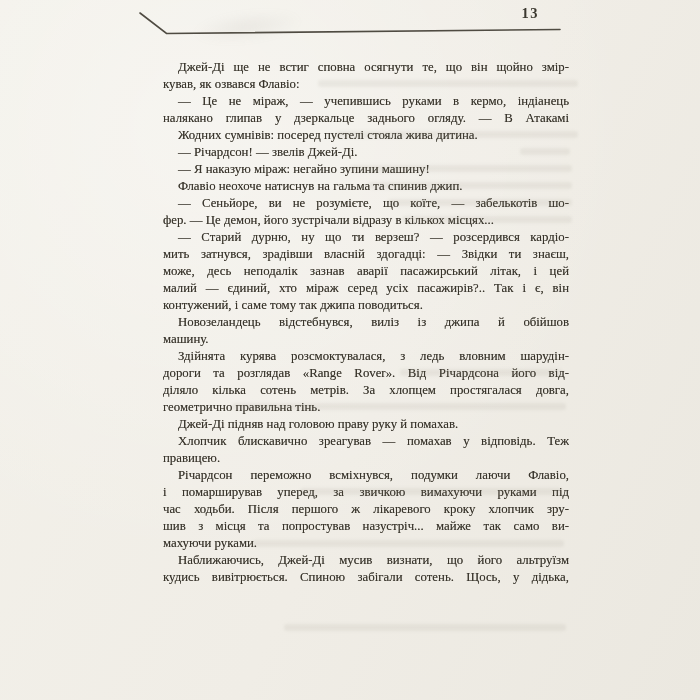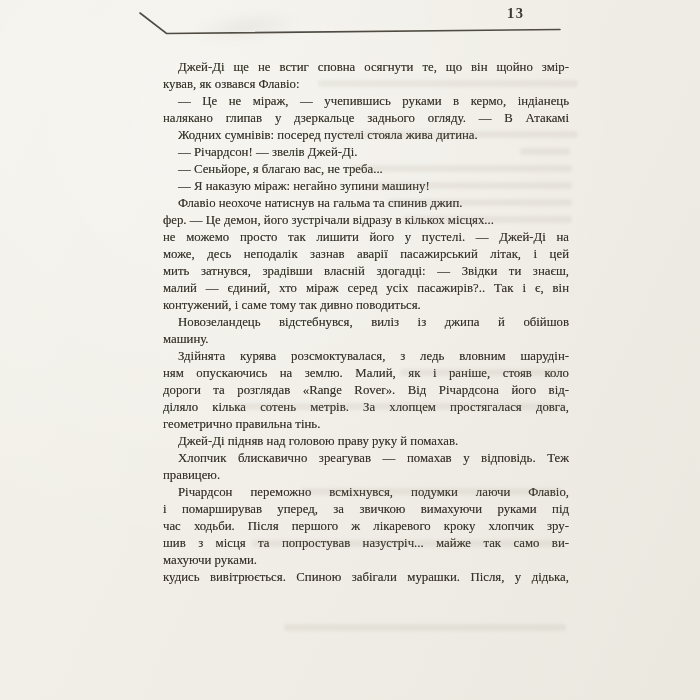--- a/index.html
+++ b/index.html
@@ -13,21 +13,21 @@
     font-family:"Liberation Serif","DejaVu Serif",serif;
   }
 
   
   .rule-svg{position:absolute;left:0;top:0;}
 
   
   .folio{
     position:absolute;left:507px;top:4px;width:32px;height:18px;
     font-size:14.5px;line-height:18px;letter-spacing:1.5px;
-    color:var(--folio,#3b382f);font-weight:bold;
+    color:var(--folio,#3b382f);font-weight:bold;text-align:right;
   }
 
   
   .text-block{position:absolute;left:163px;top:59px;width:406px;}
   .line{
     height:17px;line-height:17px;font-size:12.8px;
     color:var(--ink,#38342b);white-space:nowrap;overflow:hidden;
     text-shadow:0 0 .5px rgba(56,52,43,.55);
   }
   .line.just{white-space:normal;text-align:justify;text-align-last:justify;}
@@ -59,45 +59,45 @@
 
   <div class="folio">13</div>
 
   <div class="text-block">
       <div class="line indent just">Джей-Ді ще не встиг сповна осягнути те, що він щойно змір-</div>
       <div class="line">кував, як озвався Флавіо:</div>
       <div class="line indent just">— Це не міраж, — учепившись руками в кермо, індіанець</div>
       <div class="line just">налякано глипав у дзеркальце заднього огляду. — В Атакамі</div>
       <div class="line indent">Жодних сумнівів: посеред пустелі стояла жива дитина.</div>
       <div class="line indent">— Річардсон! — звелів Джей-Ді.</div>
-      <div class="line indent">— Сеньйоре, я благаю вас, не треба...</div>
       <div class="line indent">— Я наказую міраж: негайно зупини машину!</div>
       <div class="line indent">Флавіо неохоче натиснув на гальма та спинив джип.</div>
+      <div class="line indent just">— Сеньйоре, ви не розумієте, що коїте, — забелькотів шо-</div>
       <div class="line">фер. — Це демон, його зустрічали відразу в кількох місцях...</div>
-      <div class="line just">не можемо просто так лишити його у пустелі. — Джей-Ді на</div>
+      <div class="line indent just">— Старий дурню, ну що ти верзеш? — розсердився кардіо-</div>
+      <div class="line just">мить затнувся, зрадівши власній здогадці: — Звідки ти знаєш,</div>
       <div class="line just">може, десь неподалік зазнав аварії пасажирський літак, і цей</div>
-      <div class="line just">мить затнувся, зрадівши власній здогадці: — Звідки ти знаєш,</div>
       <div class="line just">малий — єдиний, хто міраж серед усіх пасажирів?.. Так і є, він</div>
-      <div class="line">контужений, і саме тому так дивно поводиться.</div>
+      <div class="line">контужений, і саме тому так джипа поводиться.</div>
       <div class="line indent just">Новозеландець відстебнувся, виліз із джипа й обійшов</div>
       <div class="line">машину.</div>
       <div class="line indent just">Здійнята курява розсмоктувалася, з ледь вловним шарудін-</div>
-      <div class="line just">ням опускаючись на землю. Малий, як і раніше, стояв коло</div>
       <div class="line just">дороги та розглядав «Range Rover». Від Річардсона його від-</div>
       <div class="line just">діляло кілька сотень метрів. За хлопцем простягалася довга,</div>
       <div class="line">геометрично правильна тінь.</div>
       <div class="line indent">Джей-Ді підняв над головою праву руку й помахав.</div>
       <div class="line indent just">Хлопчик блискавично зреагував — помахав у відповідь. Теж</div>
       <div class="line">правицею.</div>
       <div class="line indent just">Річардсон переможно всміхнувся, подумки лаючи Флавіо,</div>
       <div class="line just">і помарширував уперед, за звичкою вимахуючи руками під</div>
       <div class="line just">час ходьби. Після першого ж лікаревого кроку хлопчик зру-</div>
       <div class="line just">шив з місця та попростував назустріч... майже так само ви-</div>
       <div class="line">махуючи руками.</div>
-      <div class="line just">кудись вивітрюється. Спиною забігали мурашки. Після, у дідька,</div>
+      <div class="line indent just">Наближаючись, Джей-Ді мусив визнати, що його альтруїзм</div>
+      <div class="line just">кудись вивітрюється. Спиною забігали сотень. Щось, у дідька,</div>
     </div>
 
   <div>
       <div class="ghost" style="left: 318px; top: 80px; width: 260px;"></div>
       <div class="ghost" style="left: 336px; top: 131px; width: 242px;"></div>
       <div class="ghost" style="left: 520px; top: 148px; width: 50px;"></div>
       <div class="ghost" style="left: 350px; top: 165px; width: 222px;"></div>
       <div class="ghost" style="left: 368px; top: 182px; width: 204px;"></div>
       <div class="ghost" style="left: 388px; top: 199px; width: 184px;"></div>
       <div class="ghost" style="left: 402px; top: 216px; width: 170px;"></div>

